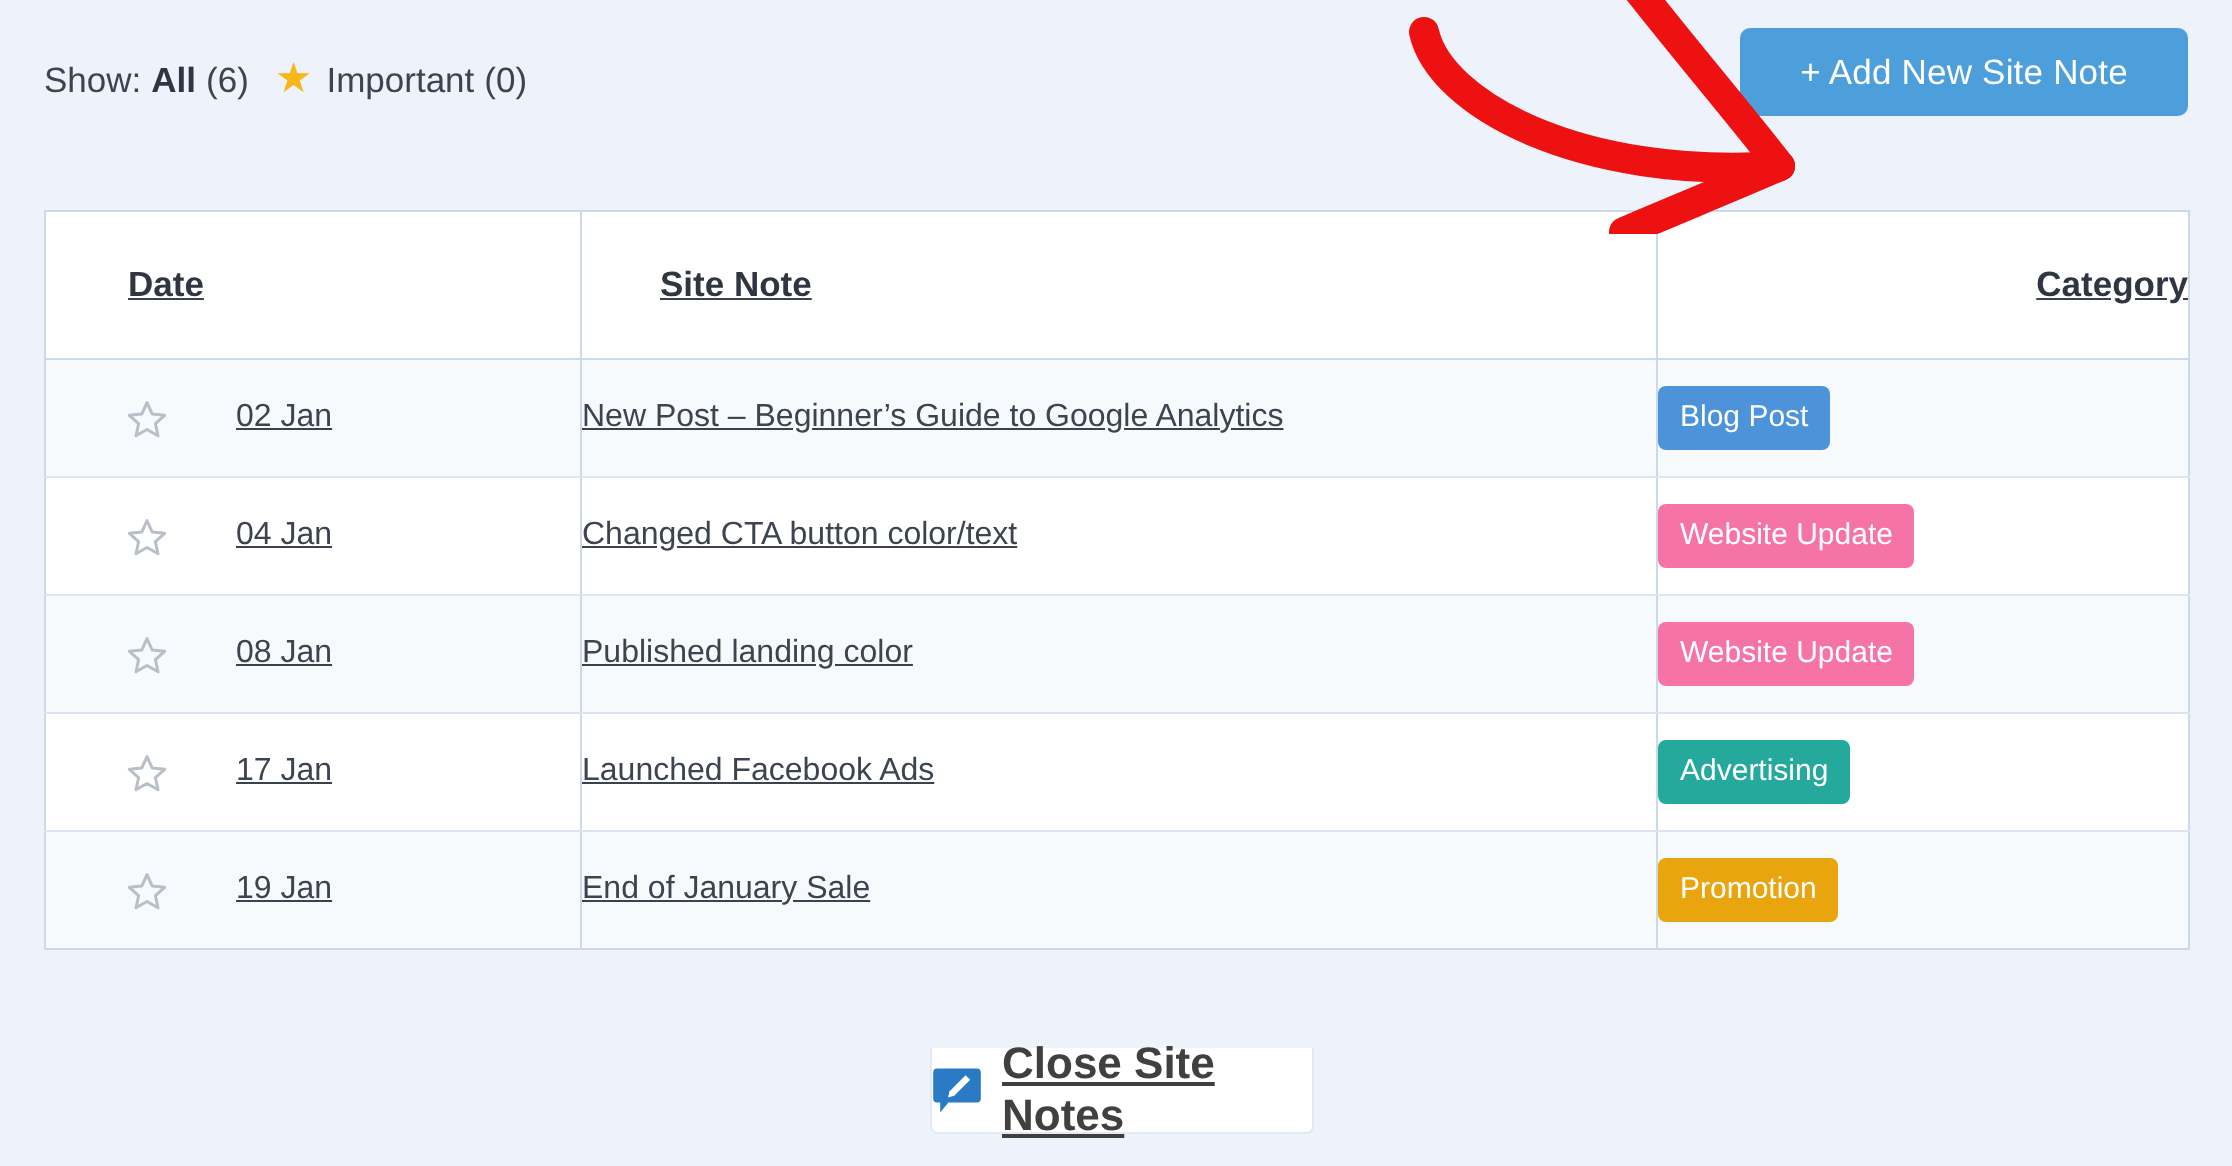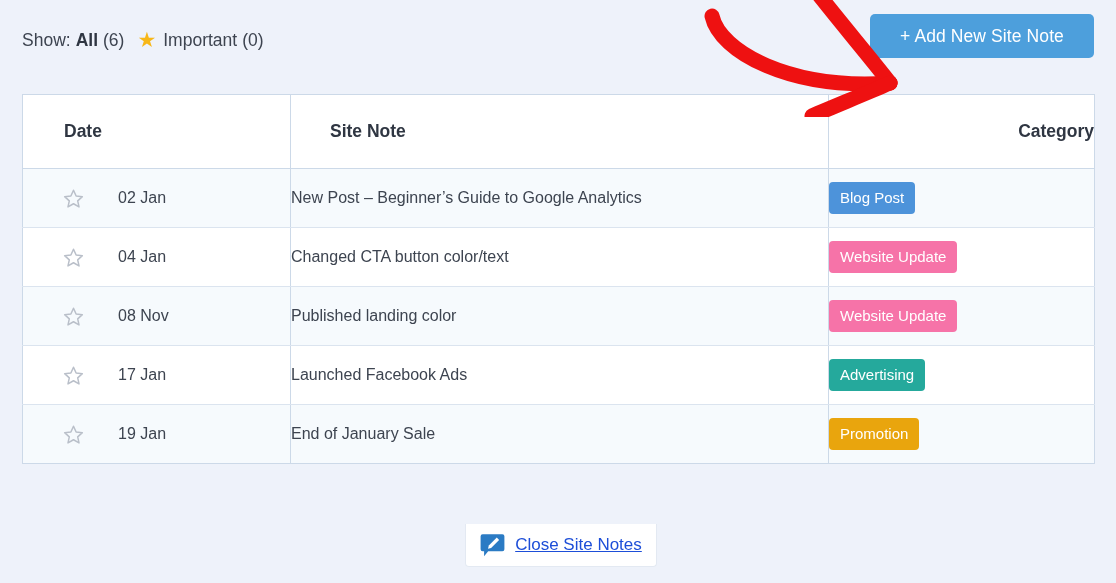--- a/index.html
+++ b/index.html
@@ -81,22 +81,23 @@
     width: 280px;
     height: 135px;
     pointer-events: none;
     z-index: 5;
   }
 
   
   #notes-table-wrap {
     position: absolute;
     left: 22px;
-    top: 94px;
+    top: 105px;
     width: 1072px;
+    text-decoration: underline;
   }
   table#notes-table {
     width: 1072px;
     border-collapse: collapse;
     background: #ffffff;
     table-layout: fixed;
     border: 1px solid #ccd9e8;
   }
   #notes-table col.c-date { width: 268px; }
   #notes-table col.c-note { width: 538px; }
@@ -165,24 +166,25 @@
     border: 1px solid #e3e9f2;
     border-top: none;
     border-radius: 0 0 4px 4px;
     display: flex;
     align-items: center;
     justify-content: center;
     gap: 10px;
   }
   #note-pencil-icon { width: 25px; height: 25px; flex: 0 0 25px; }
   #close-notes-link {
-    font-size: 17px;
-    color: #1d4ed8;
+    font-size: 22px;
+    color: #404040;
     text-decoration: underline;
     cursor: pointer;
+    font-weight: bold;
   }
 </style>
 </head>
 <body>
 
 <div id="toolbar">
 
   <div id="show-filter">
     <span class="show-label">Show:</span>
     <span class="all-link">All</span>
@@ -241,21 +243,21 @@
           </td>
           <td class="note-cell">Changed CTA button color/text</td>
           <td class="cat-cell"><span class="badge" style="background: rgb(246, 115, 168);">Website Update</span></td>
         </tr>
         <tr>
           <td>
             <div class="date-cell">
               <svg class="star-outline" viewBox="0 0 24 24" fill="none" stroke="currentColor" stroke-width="1.7" stroke-linejoin="round">
                 <polygon points="12,2.6 15,9.2 22.1,9.9 16.8,14.7 18.3,21.6 12,18 5.7,21.6 7.2,14.7 1.9,9.9 9,9.2"></polygon>
               </svg>
-              <span class="date-text">08 Nov</span>
+              <span class="date-text">08 Jan</span>
             </div>
           </td>
           <td class="note-cell">Published landing color</td>
           <td class="cat-cell"><span class="badge" style="background: rgb(246, 115, 168);">Website Update</span></td>
         </tr>
         <tr>
           <td>
             <div class="date-cell">
               <svg class="star-outline" viewBox="0 0 24 24" fill="none" stroke="currentColor" stroke-width="1.7" stroke-linejoin="round">
                 <polygon points="12,2.6 15,9.2 22.1,9.9 16.8,14.7 18.3,21.6 12,18 5.7,21.6 7.2,14.7 1.9,9.9 9,9.2"></polygon>

